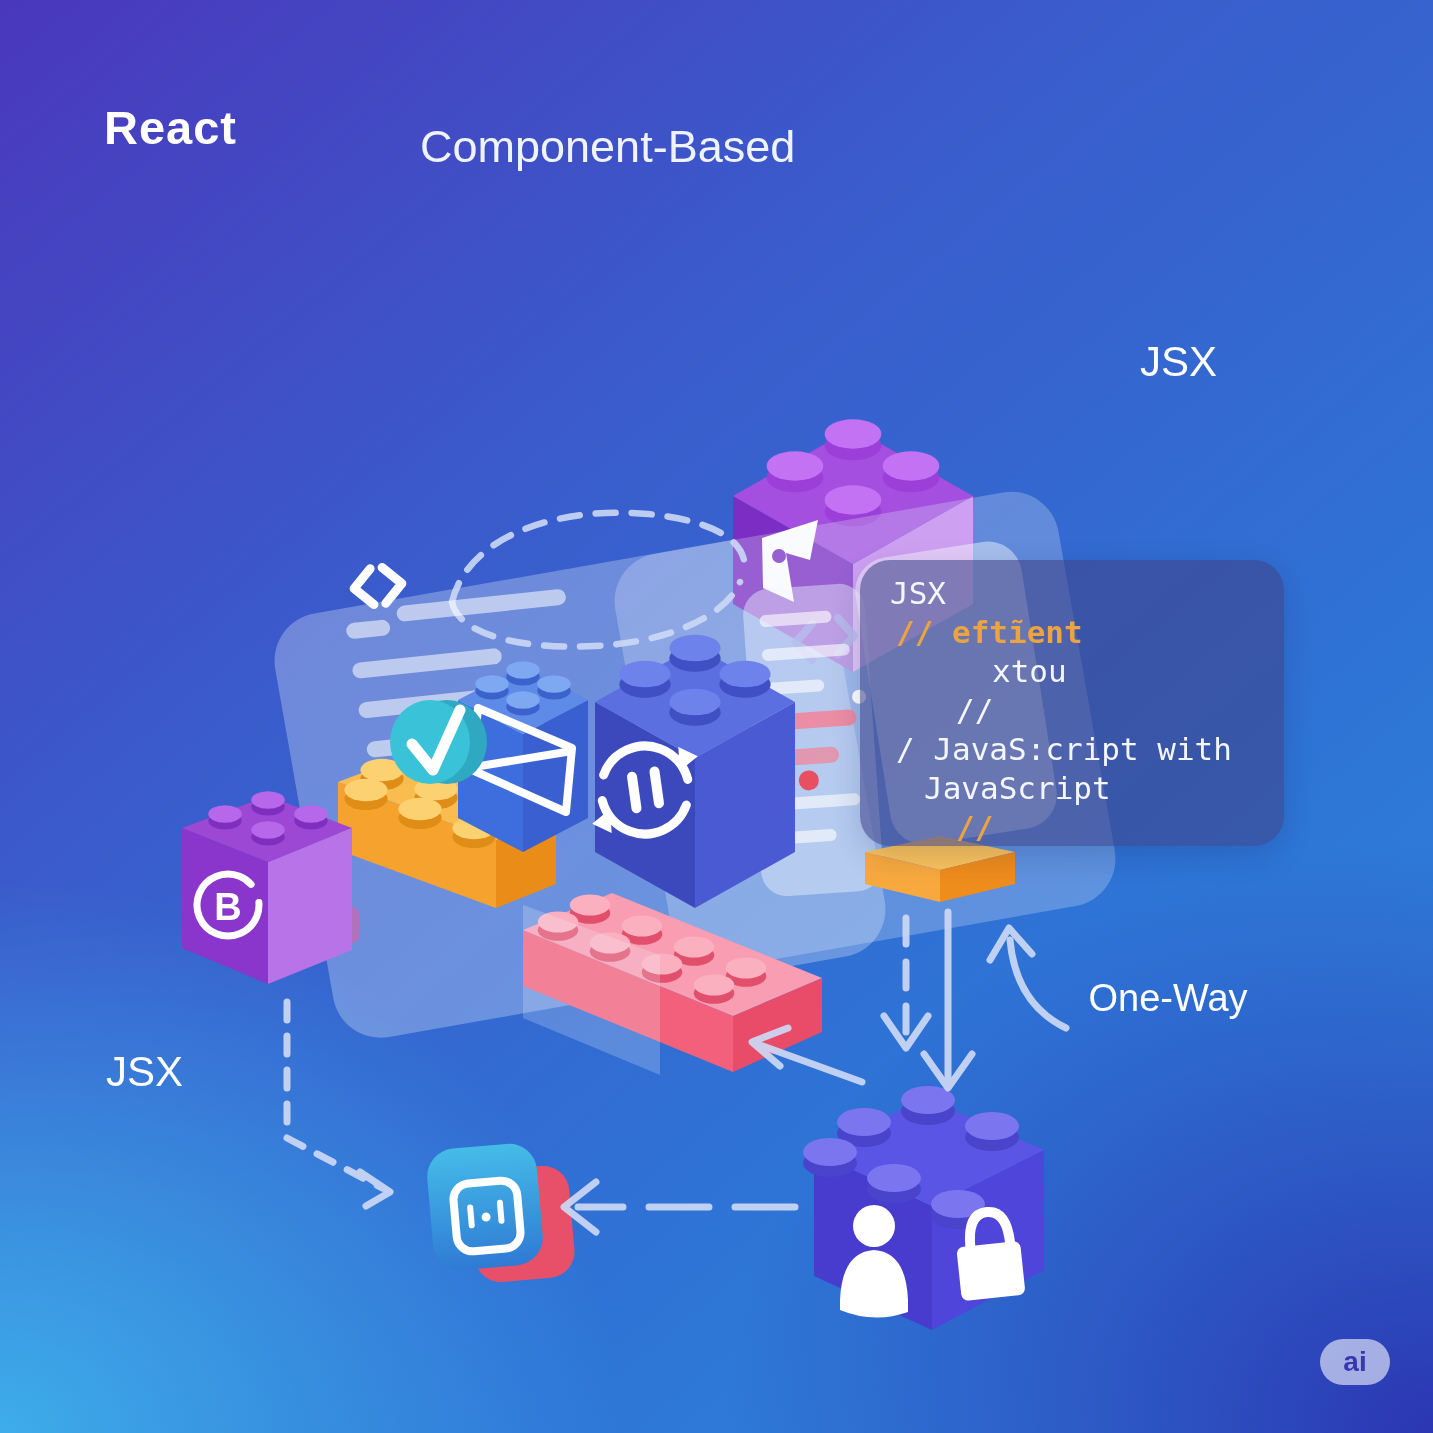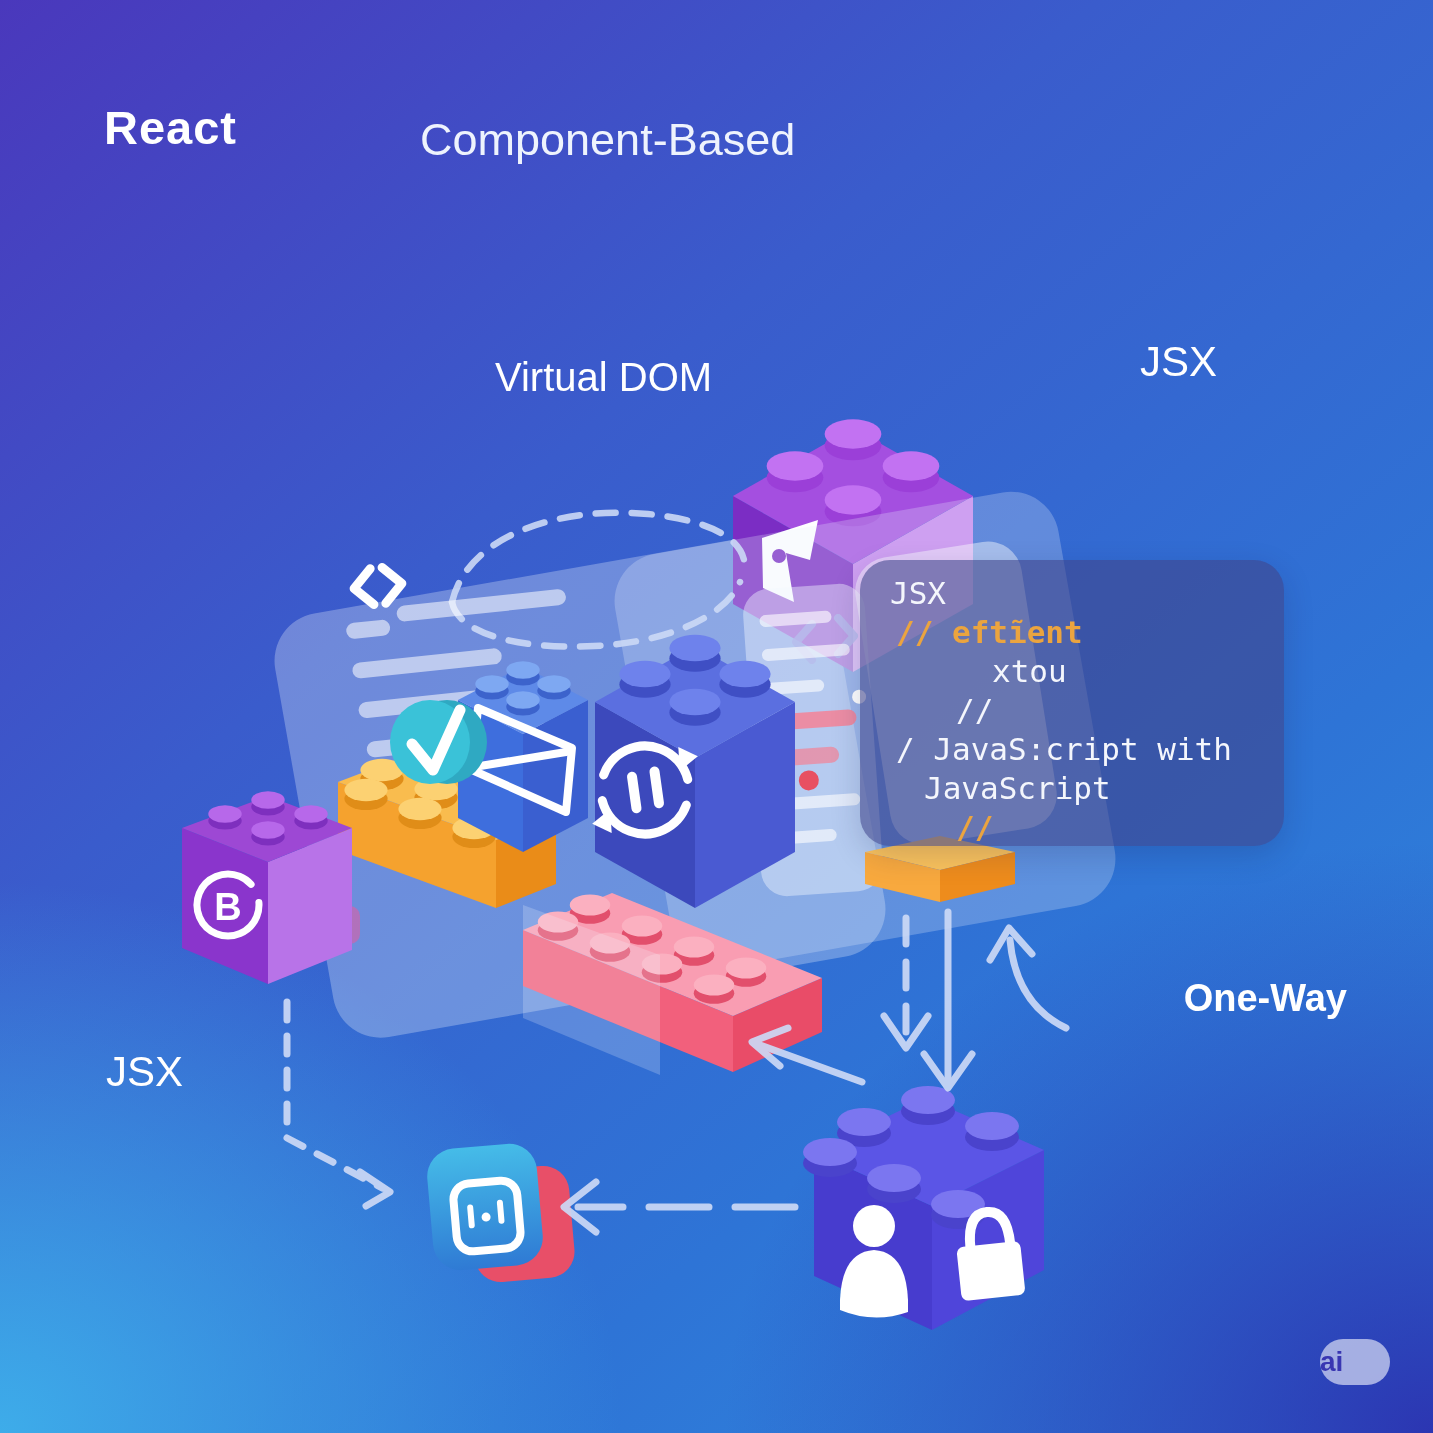--- a/index.html
+++ b/index.html
@@ -7,40 +7,40 @@
     position:relative;width:1433px;height:1433px;overflow:hidden;
     font-family:"Liberation Sans",sans-serif;
     background:
       radial-gradient(90% 75% at 100% 100%, rgba(43,42,172,0.88) 0%, rgba(43,42,172,0) 55%),
       radial-gradient(70% 62% at 0% 100%, rgba(62,176,235,0.95) 0%, rgba(62,176,235,0) 62%),
       linear-gradient(140deg, var(--bg-violet,#4a38bc) 0%, #3a5ccc 35%, #2e74d6 70%, #2f8ade 100%);
   }
   .scene{position:absolute;left:0;top:0;z-index:1;}
   .txt{position:absolute;color:#fff;z-index:3;white-space:nowrap;}
   .title{left:104px;top:100px;font-size:47px;font-weight:700;letter-spacing:1px;}
-  .subtitle{left:420px;top:114px;font-size:45px;font-weight:500;color:#eef3fd;text-align:right;}
+  .subtitle{left:420px;top:121px;font-size:45px;font-weight:500;color:#eef3fd;text-align:right;}
   .virtual-dom{left:495px;top:355px;font-size:40px;font-weight:500;}
   .jsx-top{left:1140px;top:338px;font-size:42px;font-weight:500;}
   .jsx-bottom{left:106px;top:1048px;font-size:42px;font-weight:500;}
-  .one-way{left:1075px;top:972px;width:272px;font-size:38px;font-weight:700;text-align:right;line-height:1.38;white-space:normal;}
+  .one-way{left:1032px;top:972px;width:272px;font-size:38px;font-weight:400;text-align:center;line-height:1.38;white-space:normal;}
   .code-panel{
     position:absolute;left:860px;top:560px;width:424px;height:286px;z-index:2;
     border-radius:30px;background:var(--code-bg,rgba(64,68,138,0.6));
     box-shadow:0 10px 30px rgba(20,25,80,0.18);
     font-family:"DejaVu Sans Mono",monospace;font-size:31px;line-height:39px;
     padding-top:14px;box-sizing:border-box;color:#f4f6fc;
   }
   .cl{white-space:pre;}
   .c-orange{color:var(--code-orange,#eba43f);font-weight:700;}
   .i0{padding-left:30px}.i1{padding-left:36px}.i2{padding-left:132px}
   .i3{padding-left:96px}.i4{padding-left:36px}.i5{padding-left:64px}
   .ai-badge{
     position:absolute;left:1320px;top:1339px;width:70px;height:46px;z-index:3;
     border-radius:23px;background:rgba(196,202,238,0.8);
-    display:flex;align-items:center;justify-content:flex-start;
+    display:flex;align-items:center;justify-content:center;
     color:#3936b2;font-size:28px;font-weight:700;
   }
 </style>
 </head>
 <body>
 
 <div class="canvas">
 
 <svg class="scene" width="1433" height="1433" viewBox="0 0 1433 1433">
   <defs>
@@ -257,21 +257,20 @@
     </g>
     <g>
       <line x1="862" y1="1082" x2="760" y2="1045"></line>
       <polyline points="788,1028 752,1042 780,1066"></polyline>
     </g>
   </g>
 </svg>
 
 <div class="txt title">React</div>
 <div class="txt subtitle">Component-Based</div>
-<div class="txt virtual-dom">Virtual DOM</div>
 <div class="txt jsx-top">JSX</div>
 <div class="txt jsx-bottom">JSX</div>
 <div class="txt one-way">
   <div>One-Way</div>
 </div>
 
 <div class="code-panel">
   <div class="cl i0">JSX</div>
   <div class="cl i1 c-orange">// eftĩent</div>
   <div class="cl i2">xtou</div>

